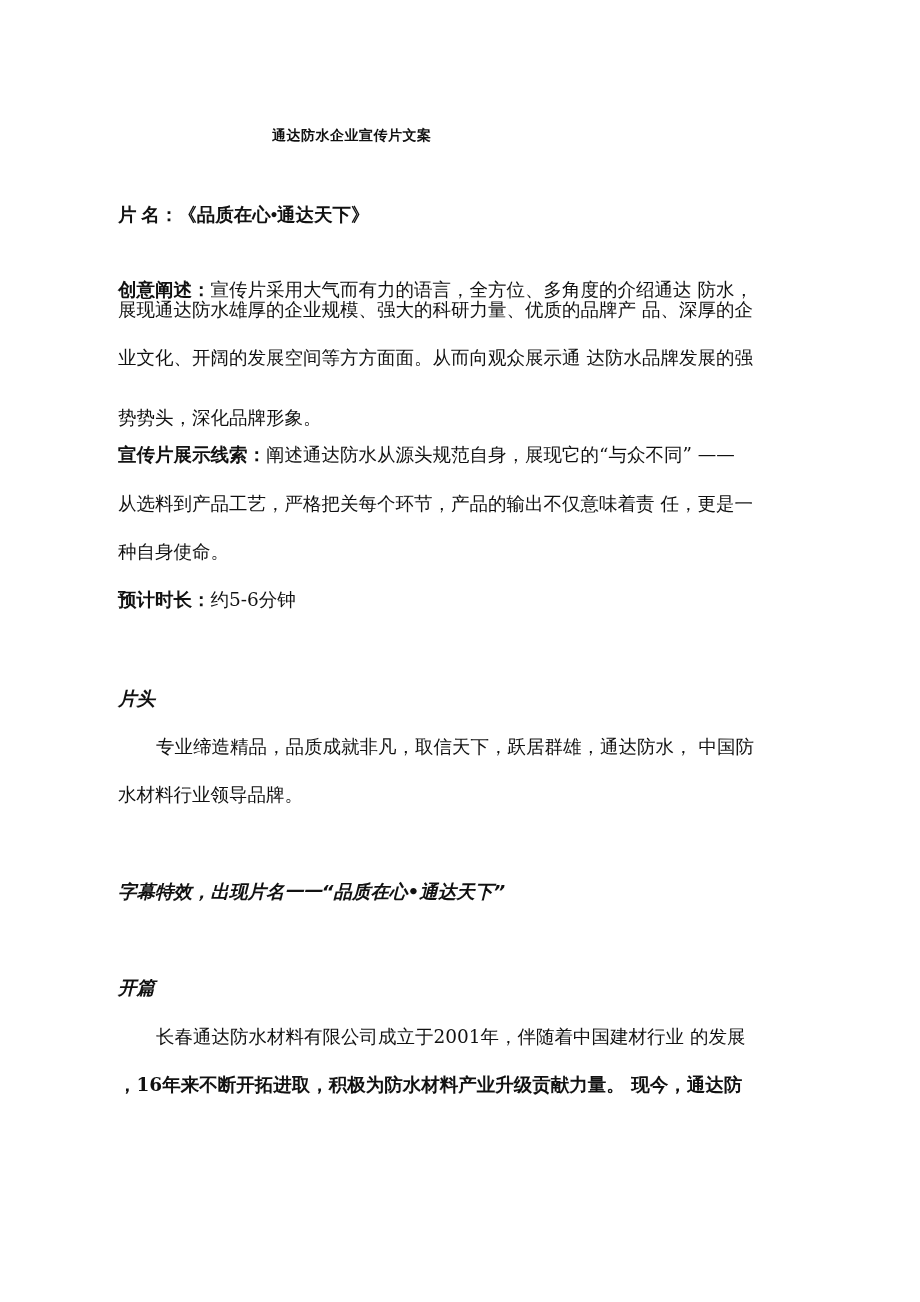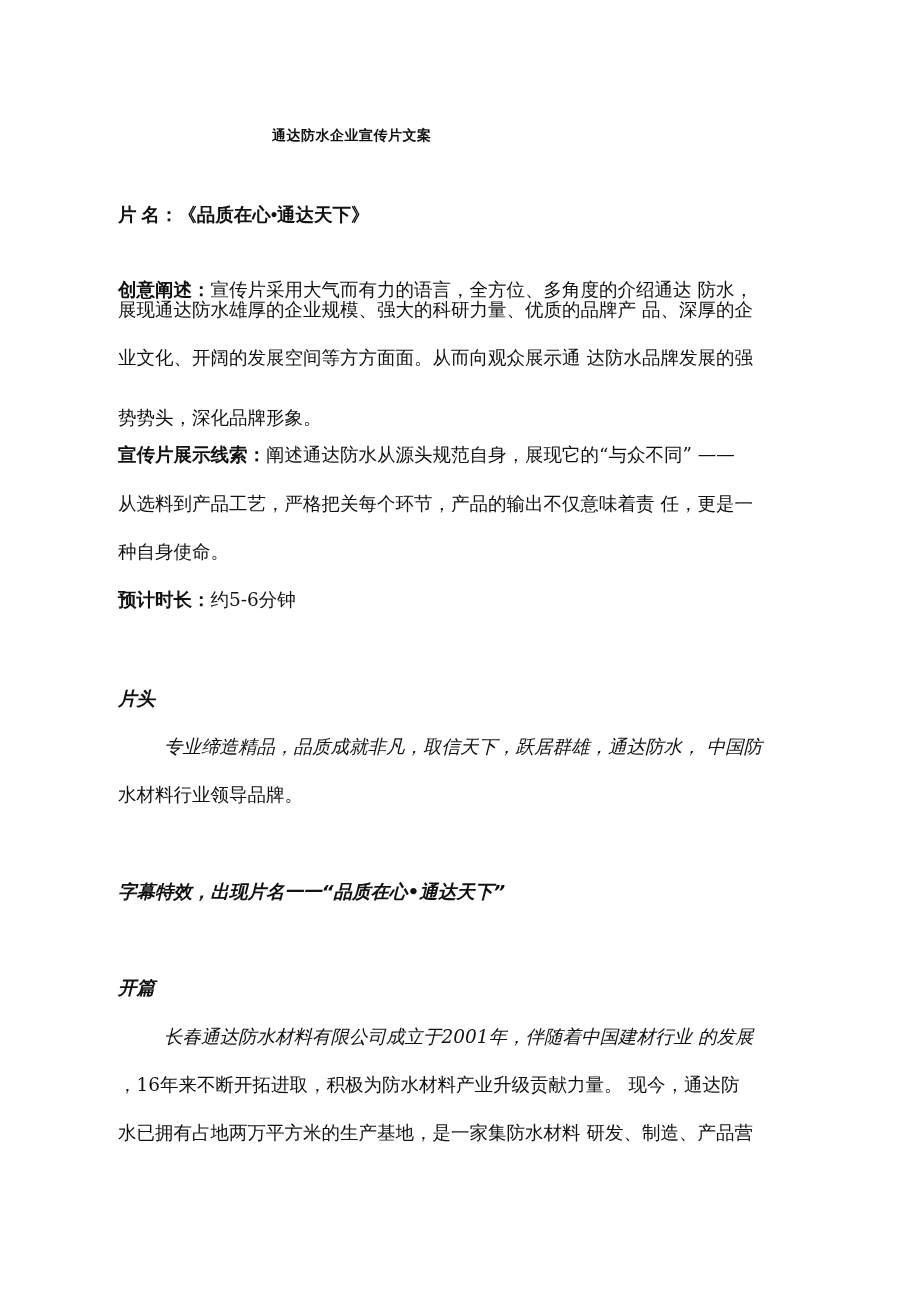--- a/index.html
+++ b/index.html
@@ -21,21 +21,21 @@
     }
     .b {
       font-family: Liberation Serif, serif;
       font-weight: bold;
     }
     .h {
       font-family: "DejaVu Sans", "Liberation Sans", sans-serif;
       font-weight: bold;
       font-style: italic;
     }
-    .indent { left: 164px; font-style: italic; }
+    .indent { left: 156px; }
   </style>
 </head>
 <body>
 
 <div class="page">
   <div class="title">通达防水企业宣传片文案</div>
 
   <div class="line" style="top:203px;">
     <span class="b">片 名：</span><span class="b">《品质在心•通达天下》</span>
   </div>
@@ -58,15 +58,14 @@
   </div>
 
   <div class="line h" style="top:687px;">片头</div>
   <div class="line indent" style="top:735px;">专业缔造精品，品质成就非凡，取信天下，跃居群雄，通达防水，  中国防</div>
   <div class="line" style="top:783px;">水材料行业领导品牌。</div>
 
   <div class="line h" style="top:880px;text-align:right;">字幕特效，出现片名一一“品质在心•通达天下”</div>
 
   <div class="line h" style="top:976px;">开篇</div>
   <div class="line indent" style="top:1025px;">长春通达防水材料有限公司成立于2001年，伴随着中国建材行业  的发展</div>
-  <div class="line" style="top:1073px;">，16年来不断开拓进取，积极为防水材料产业升级贡献力量。  现今，通达防</div>
-  <div class="line" style="top:1121px;">水已拥有占地两万平方米的生产基地，是一家集防水材料  研发、制造、产品营</div>
+  <div class="line" style="top:1073px;font-weight:bold;">，16年来不断开拓进取，积极为防水材料产业升级贡献力量。  现今，通达防</div>
 </div>
 
 </body></html>

